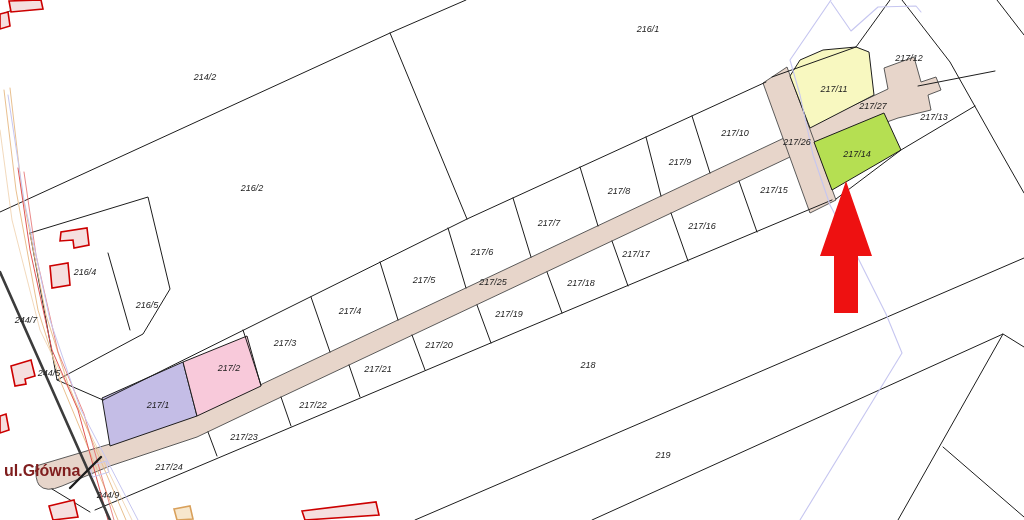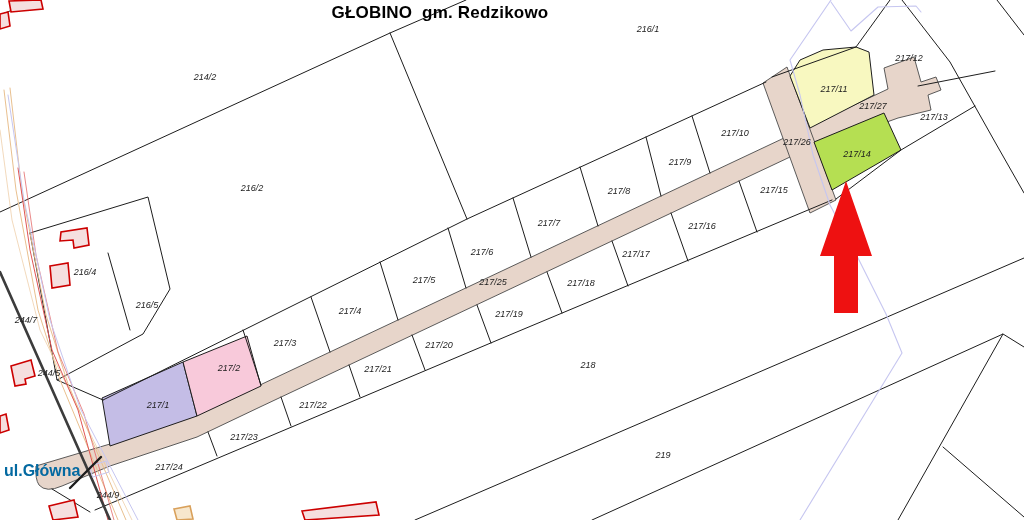--- a/index.html
+++ b/index.html
@@ -8,21 +8,21 @@
     font-family:"Liberation Sans",sans-serif;overflow:hidden;
   }
   .map-stage svg{position:absolute;left:0;top:0;}
   .map-title{
     position:absolute;left:240px;top:3px;width:400px;
     font-size:17px;font-weight:bold;color:#000;letter-spacing:.2px;
     white-space:pre;text-align:center;
   }
   .street-label{
     position:absolute;left:4px;top:462px;
-    font-size:16px;font-weight:bold;color:#0369a1;white-space:pre;
+    font-size:16px;font-weight:bold;color:#7f1d1d;white-space:pre;
   }
   .boundary{fill:none;stroke:#1d1d1d;stroke-width:1;stroke-linejoin:round;stroke-linecap:round;}
   .road-shape{stroke:#4a4a4a;stroke-width:.9;stroke-linejoin:round;}
   .parcel-hl{stroke:#1d1d1d;stroke-width:1;stroke-linejoin:round;}
   .bldg{stroke-width:1.6;stroke-linejoin:miter;}
   .util{fill:none;stroke-width:1.1;stroke-linejoin:round;stroke-linecap:round;}
   .corr{fill:none;stroke-width:1;stroke-linecap:round;}
   text.plabel{font-size:9px;font-style:italic;fill:#1c1c1c;text-anchor:middle;
     font-family:"Liberation Sans",sans-serif;}
 </style>
@@ -163,15 +163,14 @@
         <text x="493" y="285" class="plabel">217/25</text>
         <text x="797" y="145" class="plabel">217/26</text>
         <text x="873" y="109" class="plabel">217/27</text>
         <text x="588" y="368" class="plabel">218</text>
         <text x="663" y="458" class="plabel">219</text>
       </g>
 
     <path d="M846,181 L872,256 L858,256 L858,313 L834,313 L834,256 L820,256 Z" fill="#ee1111"></path>
   </svg>
 
-  <div class="map-title">GŁOBINO  gm. Redzikowo</div>
   <div class="street-label">ul.Główna</div>
 </div>
 
 </body></html>

